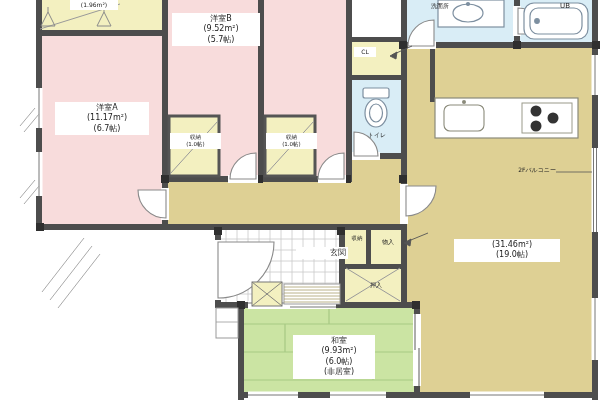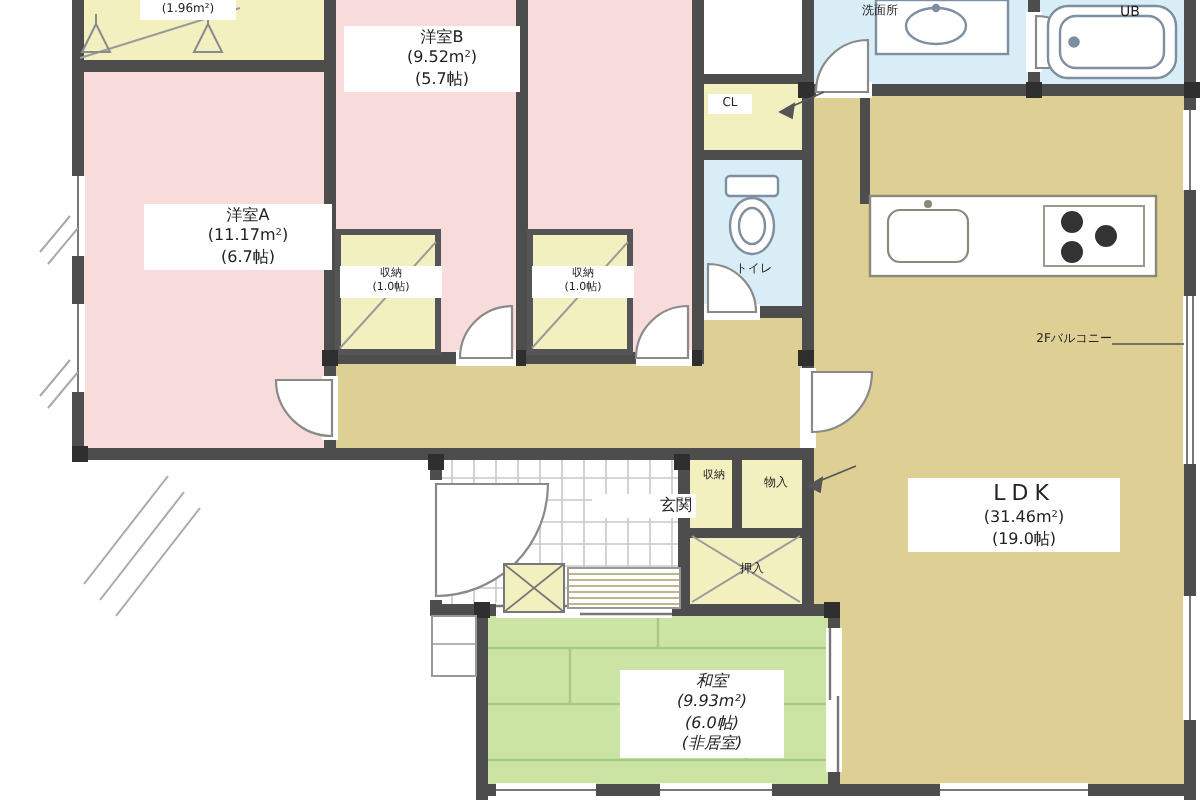--- a/index.html
+++ b/index.html
@@ -176,36 +176,35 @@
   <g stroke="#555" stroke-width="0.9" fill="#555">
     <path d="M428 233 L406 242" fill="none"></path>
         <polygon points="404,243 411,239 410,246"></polygon>
   </g>
   <g stroke="#555" stroke-width="0.9" fill="#555">
     <path d="M412 46 L392 55" fill="none"></path>
         <polygon points="390,56 397,52 396,59"></polygon>
   </g>
 </svg>
 
-<div class="lbl fs8" style="left:72px;top:102px;width:80px;">
+<div class="lbl fs8" style="left:55px;top:102px;width:80px;">
   <div>洋室A</div>
   <div>(11.17m²)</div>
   <div>(6.7帖)</div>
 </div>
 <div class="lbl fs8" style="left:172px;top:13px;width:74px;">
   <div>洋室B</div>
   <div>(9.52m²)</div>
   <div>(5.7帖)</div>
 </div>
 <div class="lbl fs8" style="left:454px;top:239px;width:92px;">
-  <div class="big">LDK</div>
   <div>(31.46m²)</div>
   <div>(19.0帖)</div>
 </div>
-<div class="lbl fs8" style="left:310px;top:335px;width:68px;font-style:italic;">
+<div class="lbl fs8" style="left:293px;top:335px;width:68px;">
   <div>和室</div>
   <div>(9.93m²)</div>
   <div>(6.0帖)</div>
   <div>(非居室)</div>
 </div>
 <div class="lbl fs5" style="left:170px;top:133px;width:47px;">
   <div>収納</div>
   <div>(1.0帖)</div>
 </div>
 <div class="lbl fs5" style="left:266px;top:133px;width:47px;">

